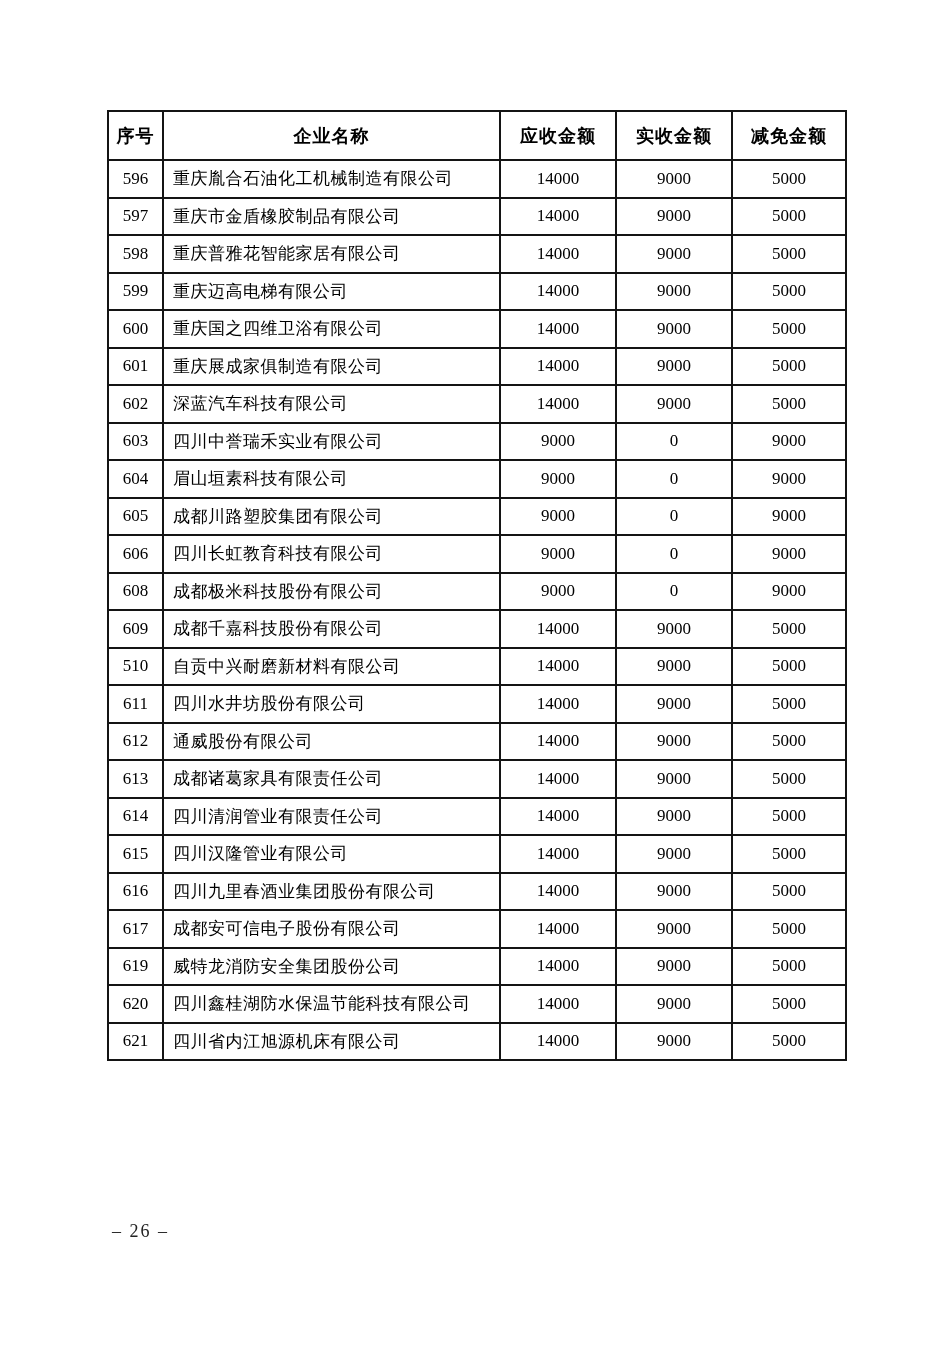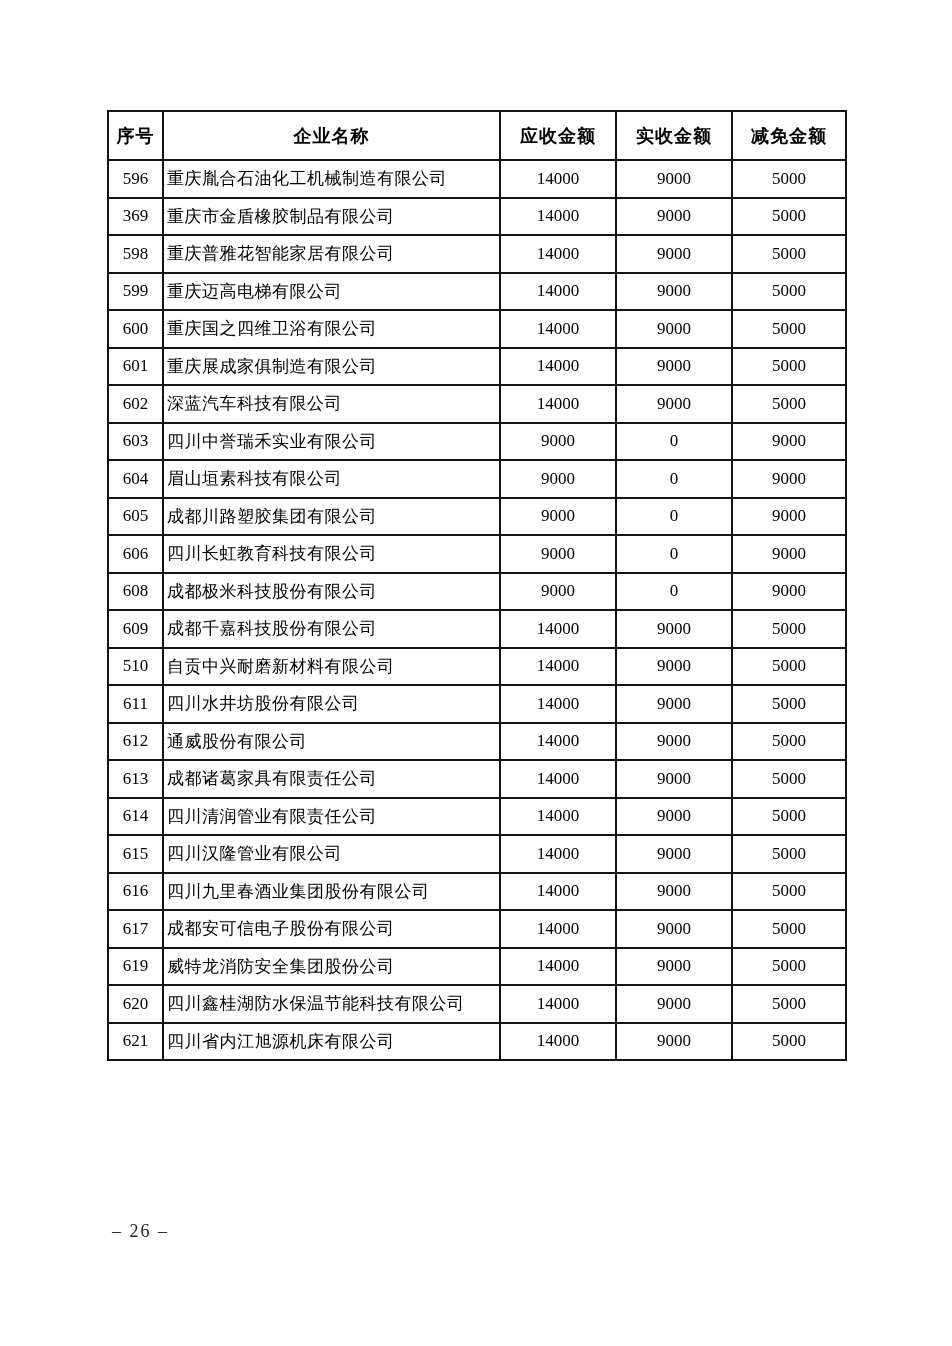--- a/index.html
+++ b/index.html
@@ -43,21 +43,21 @@
     font-weight: bold;
     font-size: 18px;
     letter-spacing: 1px;
   }
   table.fee-table td {
     height: 37.5px;
     font-size: 17px;
   }
   table.fee-table td.cell-name {
     text-align: left;
-    padding-left: 3px;
+    padding-left: 9px;
     letter-spacing: 0.5px;
   }
   .page-footer {
     position: absolute;
     left: 112px;
     top: 1221px;
     font-family: "Liberation Serif", serif;
     font-size: 18px;
     color: #222222;
     letter-spacing: 2px;
@@ -89,21 +89,21 @@
       </thead>
       <tbody id="fee-table-body">
           <tr>
             <td class="cell-index">596</td>
             <td class="cell-name">重庆胤合石油化工机械制造有限公司</td>
             <td class="cell-receivable">14000</td>
             <td class="cell-received">9000</td>
             <td class="cell-reduced">5000</td>
           </tr>
           <tr>
-            <td class="cell-index">369</td>
+            <td class="cell-index">597</td>
             <td class="cell-name">重庆市金盾橡胶制品有限公司</td>
             <td class="cell-receivable">14000</td>
             <td class="cell-received">9000</td>
             <td class="cell-reduced">5000</td>
           </tr>
           <tr>
             <td class="cell-index">598</td>
             <td class="cell-name">重庆普雅花智能家居有限公司</td>
             <td class="cell-receivable">14000</td>
             <td class="cell-received">9000</td>

